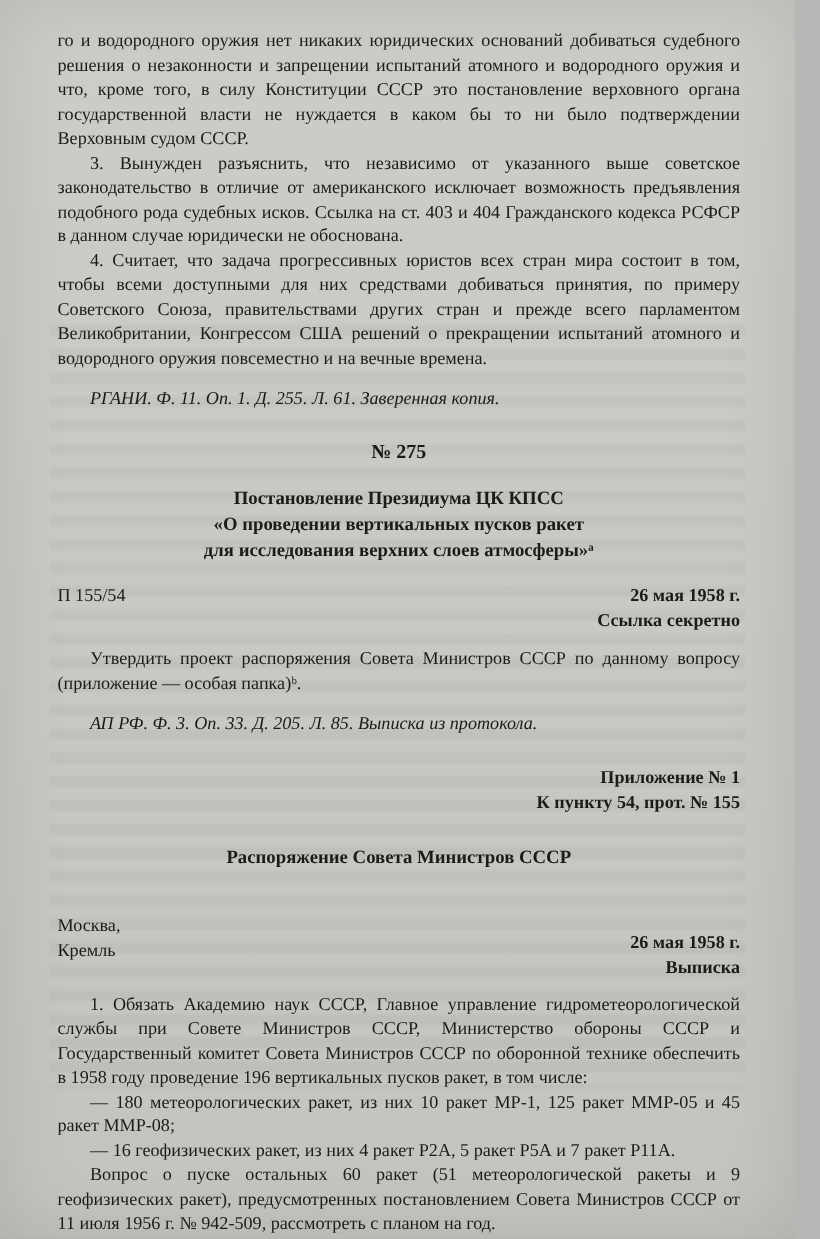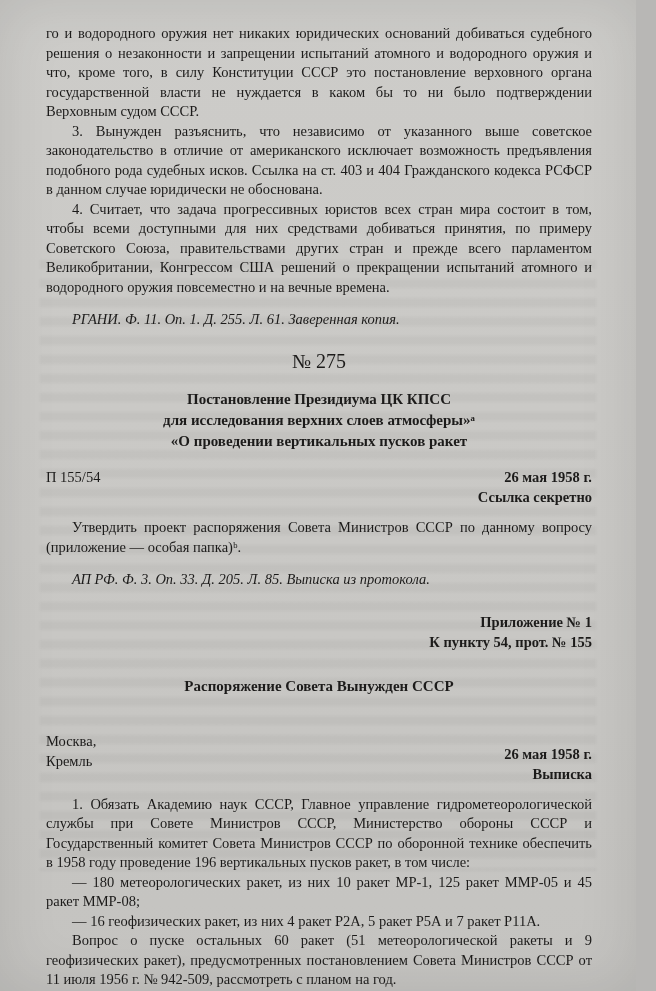--- a/index.html
+++ b/index.html
@@ -32,21 +32,21 @@
       rgba(0,0,0,0) 9px, rgba(0,0,0,0) 19px
     );
     filter: blur(1px);
     pointer-events: none;
   }
   .content { position: relative; }
   p { margin: 0; text-align: justify; }
   .indent { text-indent: 26px; }
   .archive { font-style: italic; text-indent: 26px; margin: 13px 0 13px 0; text-align: left; }
   .doc-num {
-    text-align: center; font-weight: normal; font-size: 20px;
+    text-align: center; font-weight: bold; font-size: 16px;
     margin: 22px 0 18px 0;
   }
   .doc-title { text-align: center; font-weight: bold; font-size: 15px; line-height: 21px; }
   .meta-row { display: flex; justify-content: space-between; margin-top: 16px; }
   .meta-right { text-align: right; font-weight: bold; }
   .meta-left { font-weight: normal; }
   .after-meta { margin-top: 11px; }
   .annex { text-align: right; font-weight: bold; margin-top: 22px; line-height: 20px; }
   .order-head { text-align: center; font-weight: bold; font-size: 15px; margin-top: 24px; line-height: 21px; }
   .place-row { display: flex; justify-content: space-between; margin-top: 34px; }
@@ -63,43 +63,43 @@
     <p>го и водородного оружия нет никаких юридических оснований добиваться судебного решения о незаконности и запрещении испытаний атомного и водородного оружия и что, кроме того, в силу Конституции СССР это постановление верховного органа государственной власти не нуждается в каком бы то ни было подтверждении Верховным судом СССР.</p>
     <p class="indent">3. Вынужден разъяснить, что независимо от указанного выше советское законодательство в отличие от американского исключает возможность предъявления подобного рода судебных исков. Ссылка на ст. 403 и 404 Гражданского кодекса РСФСР в данном случае юридически не обоснована.</p>
     <p class="indent">4. Считает, что задача прогрессивных юристов всех стран мира состоит в том, чтобы всеми доступными для них средствами добиваться принятия, по примеру Советского Союза, правительствами других стран и прежде всего парламентом Великобритании, Конгрессом США решений о прекращении испытаний атомного и водородного оружия повсеместно и на вечные времена.</p>
 
     <p class="archive">РГАНИ. Ф. 11. Оп. 1. Д. 255. Л. 61. Заверенная копия.</p>
 
     <div class="doc-num">№ 275</div>
 
     <div class="doc-title">
       <div>Постановление Президиума ЦК КПСС</div>
+      <div>«О проведении вертикальных пусков ракет</div>
       <div>для исследования верхних слоев атмосферы»ᵃ</div>
-      <div>«О проведении вертикальных пусков ракет</div>
     </div>
 
     <div class="meta-row">
       <div class="meta-left">П 155/54</div>
       <div class="meta-right">
         <div>26 мая 1958 г.</div>
         <div>Ссылка секретно</div>
       </div>
     </div>
 
     <p class="indent after-meta">Утвердить проект распоряжения Совета Министров СССР по данному вопросу (приложение — особая папка)ᵇ.</p>
 
     <p class="archive">АП РФ. Ф. 3. Оп. 33. Д. 205. Л. 85. Выписка из протокола.</p>
 
     <div class="annex">
       <div>Приложение № 1</div>
       <div>К пункту 54, прот. № 155</div>
     </div>
 
     <div class="order-head">
-      <div>Распоряжение Совета Вынужден СССР</div>
+      <div>Распоряжение Совета Министров СССР</div>
     </div>
 
     <div class="place-row">
       <div class="place-left">
         <div>Москва,</div>
         <div>Кремль</div>
       </div>
       <div class="place-right">
         <div>26 мая 1958 г.</div>
         <div>Выписка</div>

